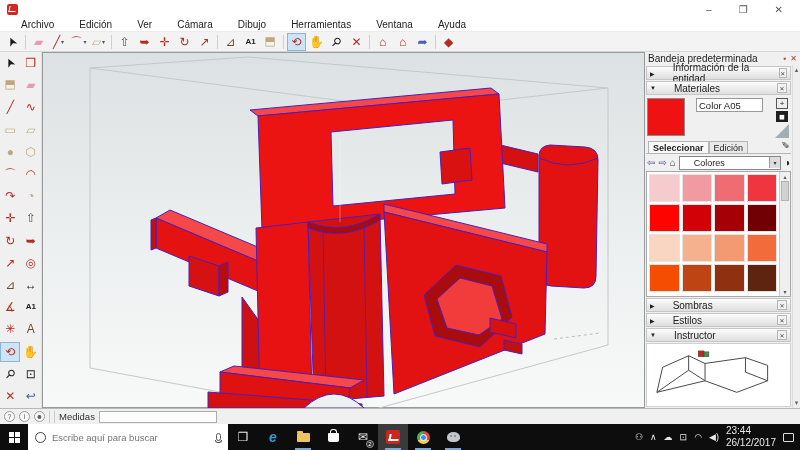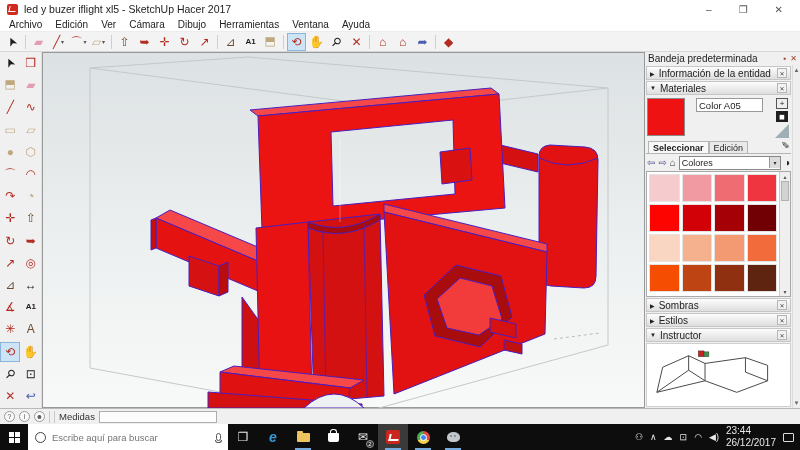--- a/index.html
+++ b/index.html
@@ -5,21 +5,21 @@
 *{box-sizing:border-box;margin:0;padding:0}
 html,body{width:800px;height:450px;overflow:hidden}
 body{font-family:"Liberation Sans",sans-serif;font-size:10px;color:#222;background:#f0f0f0}
 
 .titlebar{height:18px;background:#fff;display:flex;align-items:center;gap:6px;padding:0 7px;font-size:10.5px}
 .su-logo{width:11px;height:11px;background:#d02a1e;border-radius:2px;position:relative;flex:0 0 auto}
 .su-logo::after{content:"";position:absolute;left:2px;top:2px;width:6px;height:5px;border-left:1.5px solid #fff;border-bottom:1.5px solid #fff;transform:skewX(-12deg)}
 .win-controls{margin-left:auto;display:flex;gap:27px;padding-right:10px;color:#555;font-size:10px}
 .win-controls span{cursor:default}
 
-.menubar{height:14px;background:#fff;display:flex;gap:13px;align-items:center;padding:0 9px;font-size:10px;border-bottom:1px solid #ececec}
+.menubar{height:14px;background:#fff;display:flex;gap:25px;align-items:center;padding:0 21px;font-size:10px;border-bottom:1px solid #ececec}
 
 .toolbar{height:20px;background:#f3f3f3;display:flex;align-items:center;padding:0 3px;border-bottom:1px solid #d7d7d7;gap:1px}
 .tbtn{min-width:19px;height:18px;display:flex;align-items:center;justify-content:center;line-height:1}
 .tbtn.active{background:#cde4f7;box-shadow:inset 0 0 0 1px #8ab4d8}
 .gi{font-style:normal;font-size:12px;display:inline-block;line-height:1}.gi.xs{font-size:8px;font-weight:bold}
 .dd{font-style:normal;font-size:6px;color:#555;margin-left:1px}
 .tsep{width:1px;height:14px;background:#cfcfcf;margin:0 2px}
 .cursor{transform:rotate(-115deg)}.r45{transform:rotate(45deg)}.r90{transform:rotate(90deg)}
 .c-blk{color:#1c1c1c}.c-red{color:#b32c20}.c-pink{color:#e49cb2}.c-tan{color:#bfa77e}.c-drk{color:#6b4a2f}.c-blu{color:#4a5fb0}
 
@@ -29,38 +29,38 @@
 .ltl.active{background:#cde4f7;box-shadow:inset 0 0 0 1px #8ab4d8}
 .viewport{flex:1;position:relative;background:linear-gradient(180deg,#dce1e3,#edf0f0 55%,#f8f9f9);box-shadow:inset 0 0 0 1px #97999b}
 .viewport svg{position:absolute;inset:0}
 
 .tray{width:155px;background:#f0f0f0;display:flex;flex-direction:column;font-size:10px}
 .tray-head{height:13px;display:flex;align-items:center;gap:4px;padding:0 3px}
 .pin{color:#a33c2c;font-size:8px;margin-left:auto}.trayx{color:#a33c2c;font-size:8px}
 .tray-body{flex:1;display:flex;min-height:0}
 .tray-col{flex:1;display:flex;flex-direction:column;min-height:0}
 .tray-scroll{width:10px;background:#efefef;border-left:1px solid #dcdcdc;display:flex;flex-direction:column;align-items:center;justify-content:space-between;color:#666;font-size:7px;padding:1px 0}
-.secbar{height:14px;flex:0 0 14px;background:linear-gradient(#fdfdfd,#dedede);border:1px solid #c6c6c6;display:flex;align-items:center;gap:4px;padding:0 3px;margin:1px 1px 0}
+.secbar{height:14px;flex:0 0 14px;background:linear-gradient(#fdfdfd,#dedede);border:1px solid #c6c6c6;display:flex;align-items:center;gap:18px;padding:0 3px;margin:1px 1px 0}
 .arr{font-size:6px;color:#222}
 .secx{margin-left:auto;width:10px;height:10px;border:1px solid #b5b5b5;background:#f2f2f2;font-size:6px;display:flex;align-items:center;justify-content:center;color:#444}
 .mat{flex:0 0 44px;display:flex;gap:11px;padding:3px 2px;position:relative}
 .mat-prev{width:38px;height:38px;border:1px solid #8a8a8a}
 .mat-mid{flex:1}
 .mat-name{height:14px;border:1px solid #999;background:#fff;font-size:9.5px;padding:0 2px;display:flex;align-items:center}
 .mat-icons{width:16px;display:flex;flex-direction:column;align-items:center;gap:2px}
 .cm-icon{width:12px;height:11px;border:1px solid #555;font-size:8px;line-height:9px;text-align:center;background:#eee;color:#222}
 .sp-icon{width:12px;height:11px;background:#1e1e1e;color:#fff;font-size:7px;text-align:center;line-height:11px}
 .tri{width:0;height:0;border-left:14px solid transparent;border-bottom:14px solid #9fb0b5}
 .tabs{height:13px;flex:0 0 13px;display:flex;align-items:flex-end;padding:0 2px;border-bottom:1px solid #b5b5b5;margin:0 1px;position:relative}
 .tab{padding:0 4px;font-size:9px;border:1px solid #b5b5b5;border-bottom:none;background:#e9e9e9;height:12px;line-height:12px}
 .tab.active{background:#f8f8f8;font-weight:bold}
 .eyed{position:absolute;right:2px;top:-2px;font-size:10px;color:#333;transform:rotate(180deg)}
 .navrow{height:17px;flex:0 0 17px;display:flex;align-items:center;gap:3px;padding:0 2px;font-size:10px;color:#4a4a8a}
 .homeg{color:#333}
-.selectbox{flex:1;height:14px;border:1px solid #888;background:#fff;display:flex;align-items:center;font-size:9px;padding-left:2px;color:#222}
+.selectbox{flex:1;height:14px;border:1px solid #888;background:#fff;display:flex;align-items:center;font-size:9px;padding-left:14px;color:#222}
 .da{margin-left:auto;width:11px;height:11px;background:#dcdcdc;border-left:1px solid #999;font-size:6px;display:flex;align-items:center;justify-content:center;color:#333}
 .sampg{color:#222;font-size:10px}
 .swatchwrap{flex:0 0 126px;margin:0 1px;background:#fff;border:1px solid #a8a8a8;display:flex}
 .swgrid{flex:1;display:grid;grid-template-columns:repeat(4,1fr);grid-auto-rows:28px;gap:2px;padding:2px}
 .sw{border:1px solid #e3e3e3}
 .swscroll{width:11px;background:#efefef;border-left:1px solid #ccc;display:flex;flex-direction:column;align-items:center;justify-content:space-between;font-size:6px;color:#555;padding:1px 0;position:relative}
 .swthumb{position:absolute;top:9px;left:1px;width:8px;height:20px;background:#d2d2d2;border:1px solid #b2b2b2}
 .instr{flex:1;min-height:0;background:#fff;border:1px solid #cfcfcf;margin:1px;display:flex;align-items:center;justify-content:center}
 
 .statusbar{height:16px;background:#f0f0f0;border-top:1px solid #b9b9b9;display:flex;align-items:center;gap:4px;padding:0 4px;font-size:9.5px;color:#333}
@@ -96,21 +96,20 @@
 .tray-right{margin-left:auto;display:flex;align-items:center;gap:7px;padding:0 6px;font-size:9px}
 .tray-right .g{font-style:normal}
 .clock{font-size:10px;line-height:1.2}
 .action{width:11px;height:9px;border:1px solid #ddd;border-radius:1px}
 </style>
 </head>
 <body>
 
 <div class="titlebar">
   <span class="su-logo"></span>
-  <span>led y buzer iflight xl5 - SketchUp Hacer 2017</span>
   <div class="win-controls">
     <span>–</span>
     <span>❐</span>
     <span>✕</span>
   </div>
 </div>
 
 <div class="menubar">
   <span>Archivo</span>
   <span>Edición</span>

